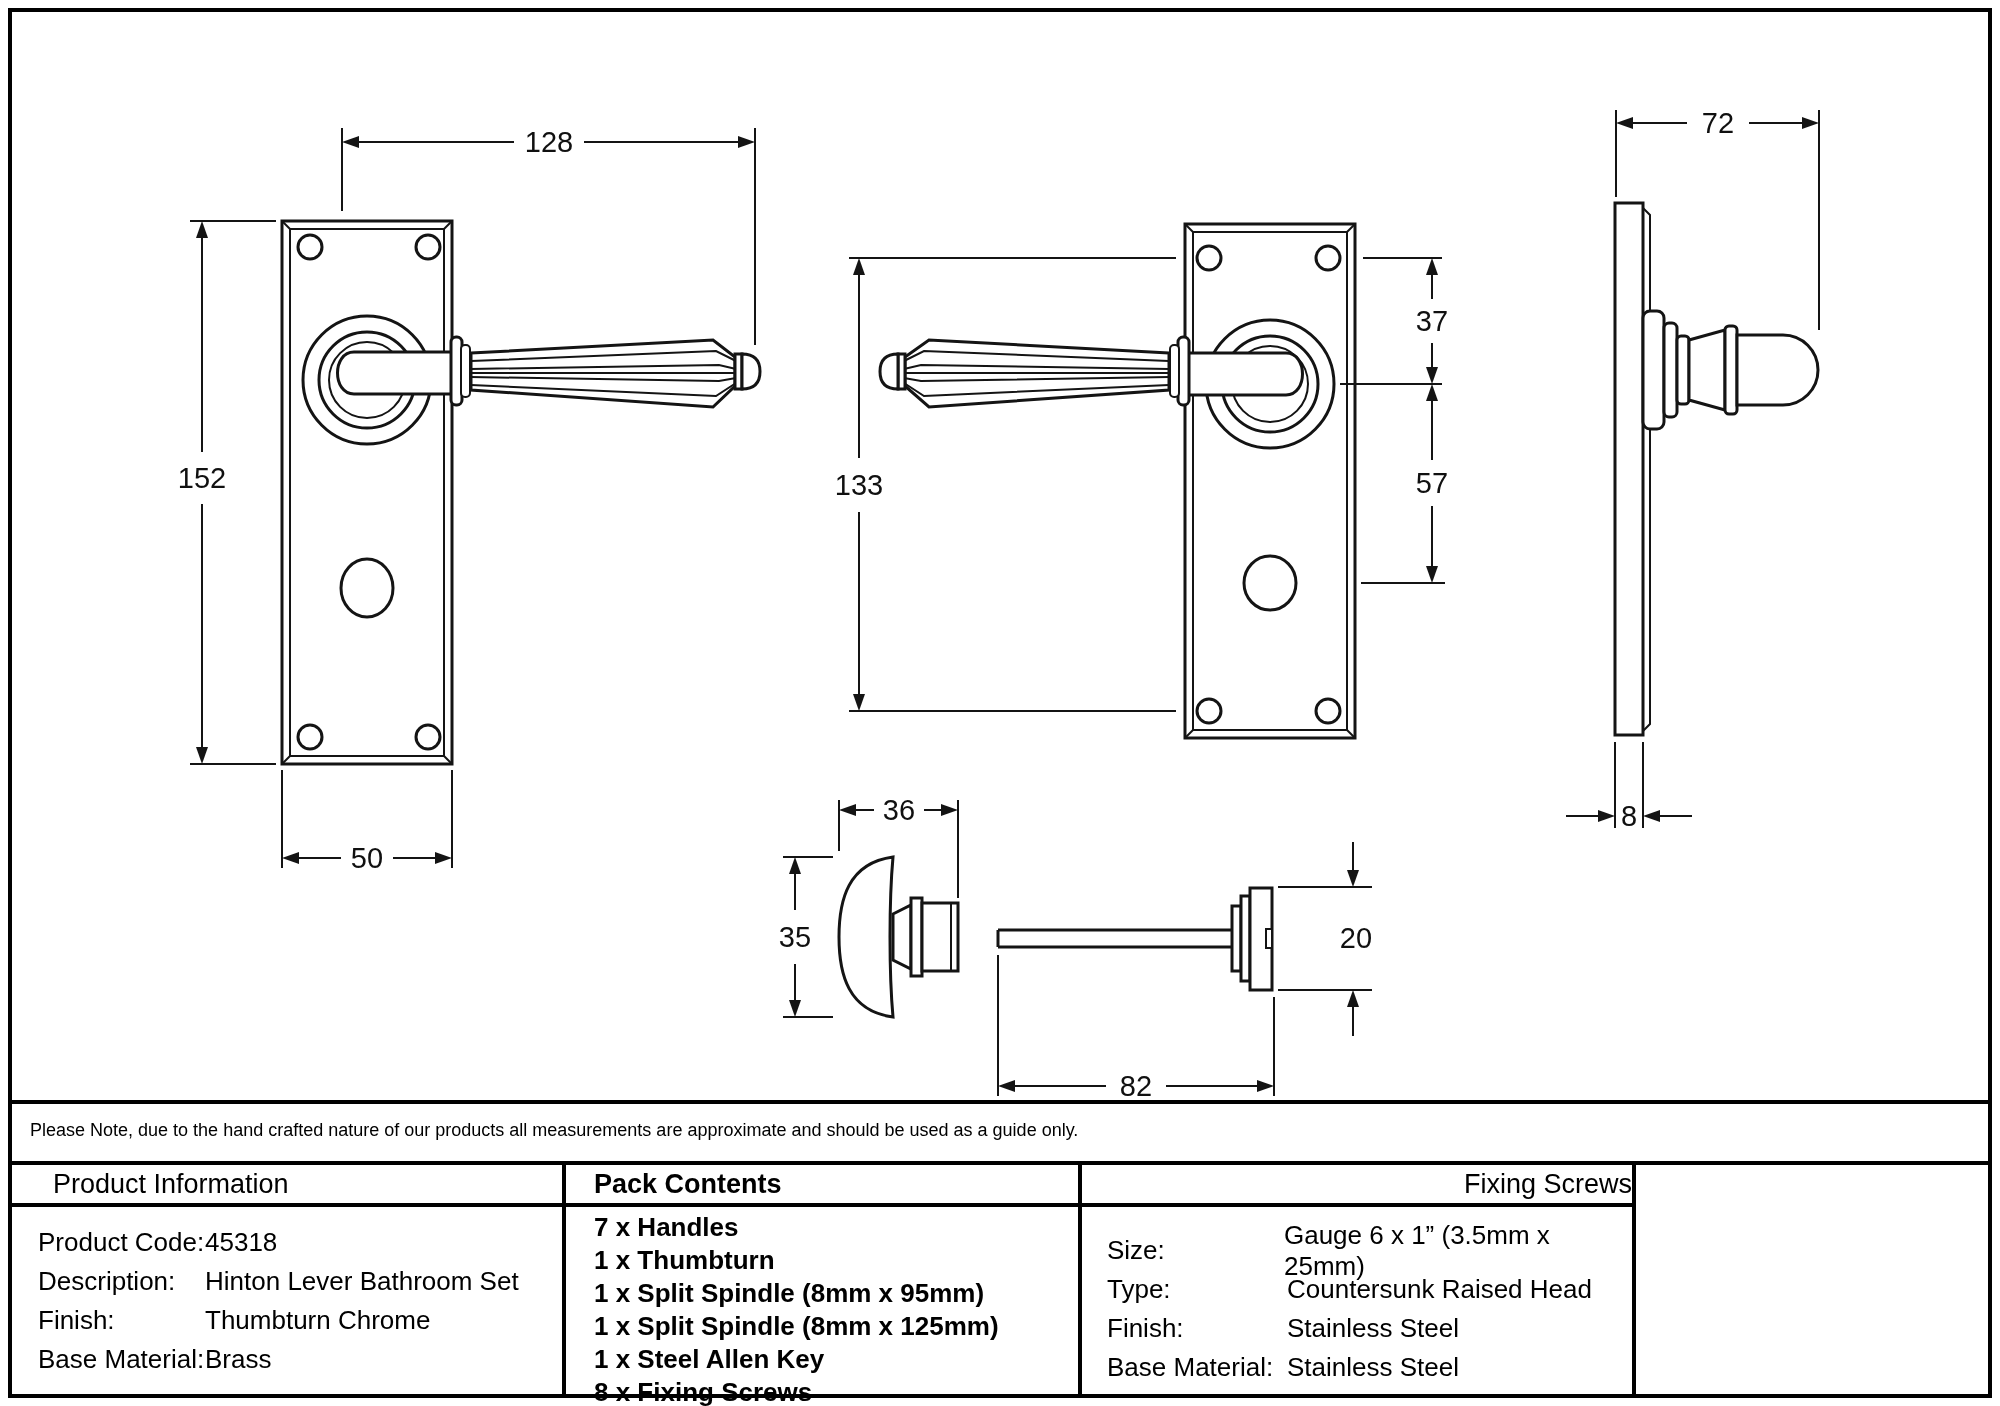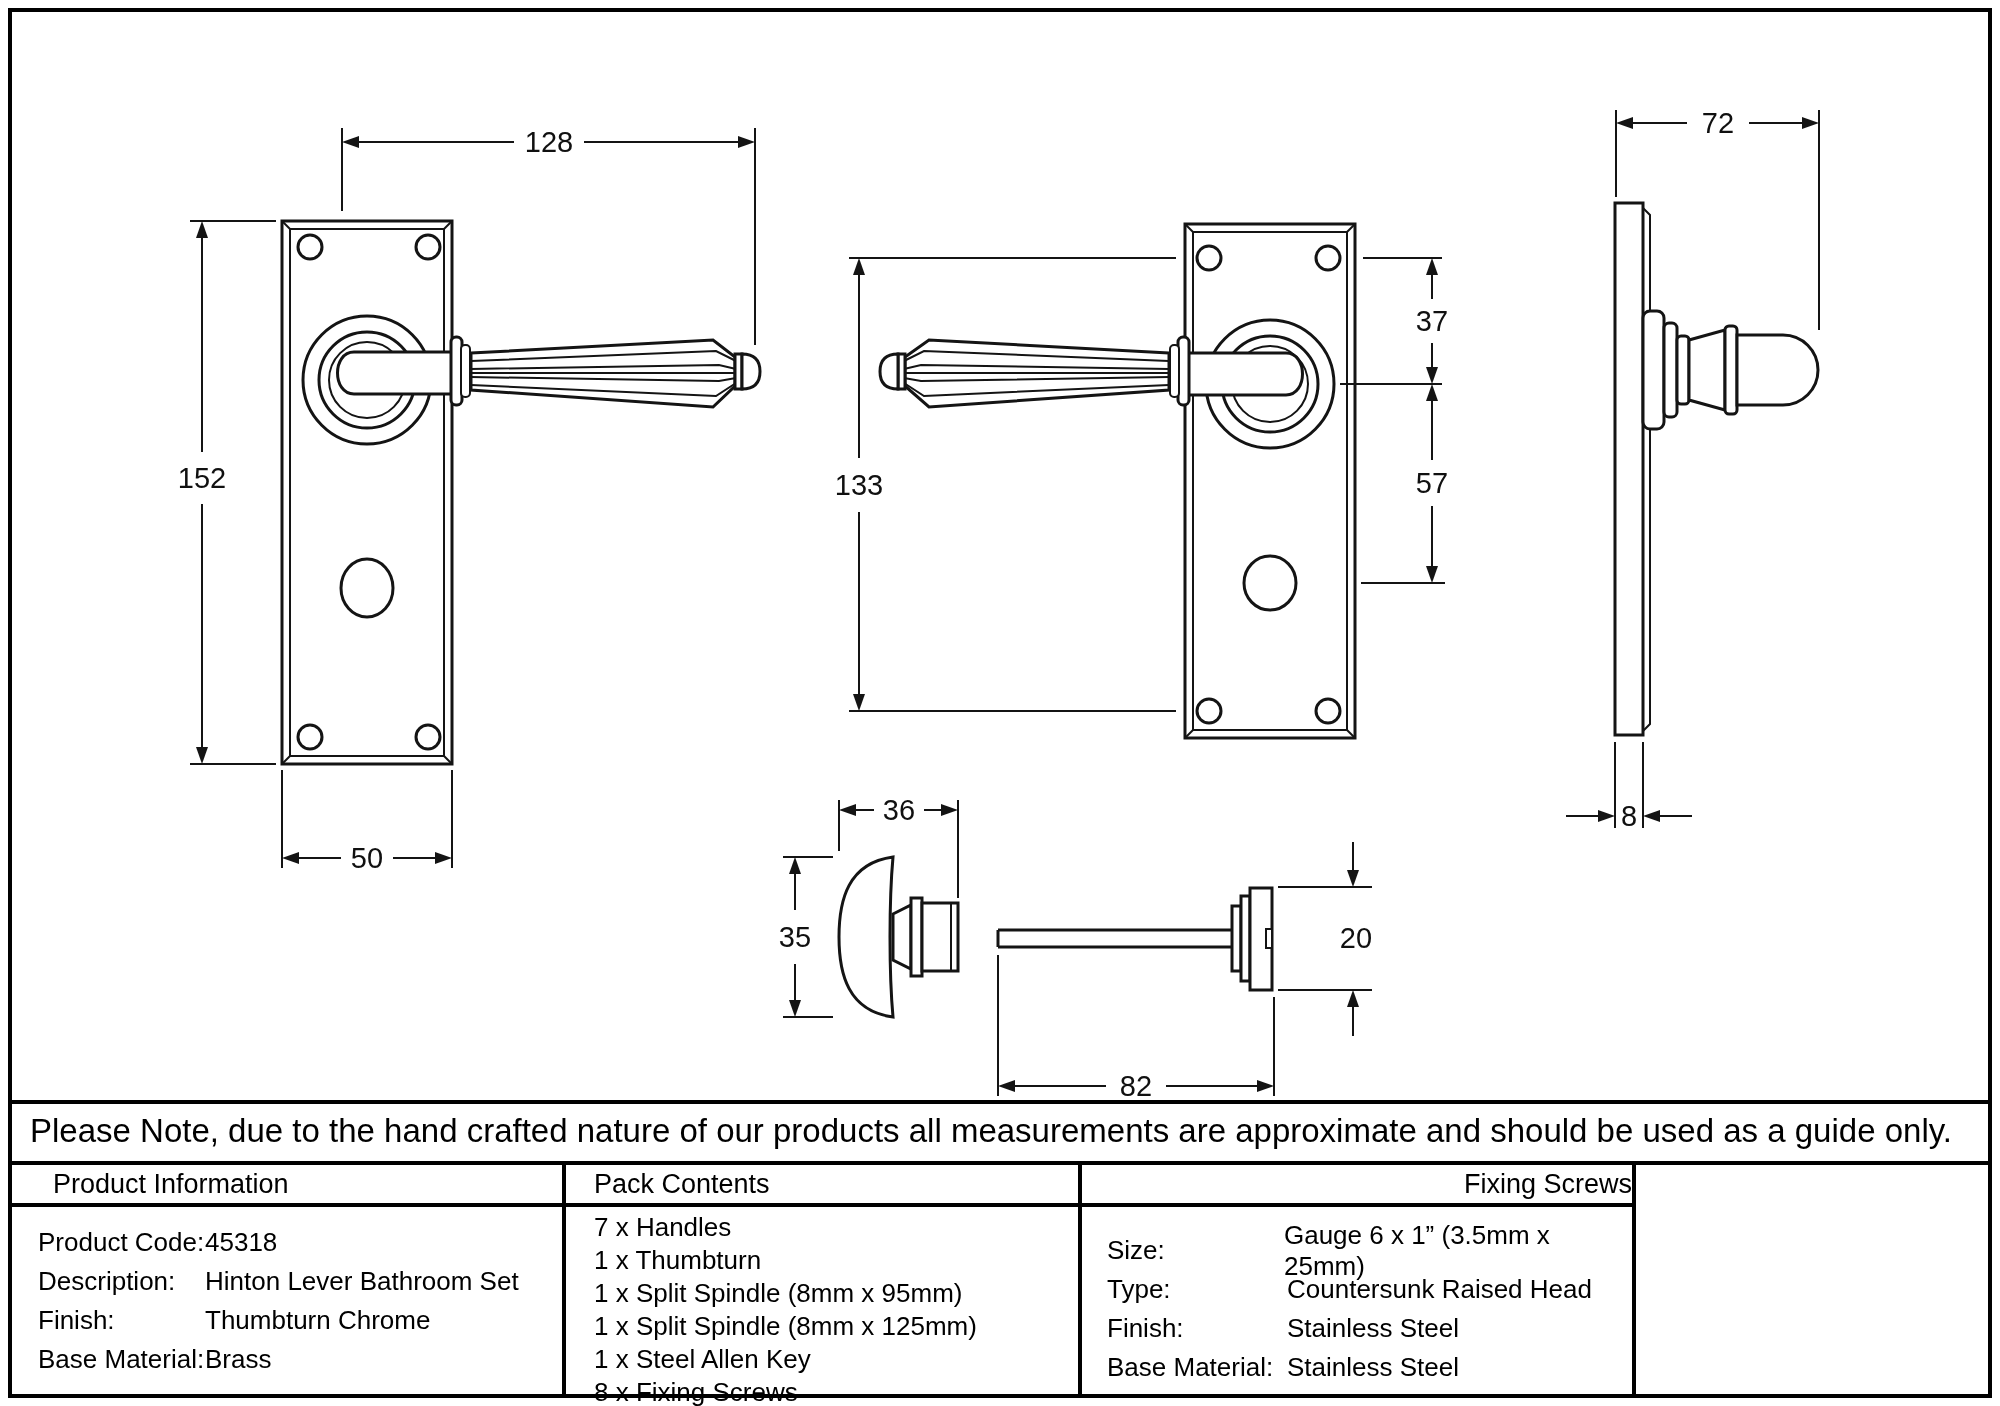--- a/index.html
+++ b/index.html
@@ -6,26 +6,26 @@
   body{width:2000px;height:1406px;position:relative;font-family:"Liberation Sans",sans-serif;color:#000;}
   .sheet{position:absolute;left:8px;top:8px;width:1976px;height:1382px;border:4px solid #000;background:#fff;}
   .drawing-area{position:absolute;left:0;top:0;width:2000px;height:1088px;overflow:hidden;}
   .drawing-area svg{display:block;}
   svg .ln{stroke:#141414;fill:none;}
   svg .w3{stroke-width:3;}
   svg .w2{stroke-width:2;}
   svg .fw{fill:#fff;}
   svg .ar{fill:#141414;stroke:none;}
   svg text.dim{font-family:"Liberation Sans",sans-serif;font-size:29px;fill:#101010;stroke:none;text-anchor:middle;}
-  .note-row{position:absolute;left:0;top:1088px;width:1976px;height:57px;border-top:4px solid #000;display:flex;align-items:center;padding-left:18px;box-sizing:border-box;font-size:33px;}
+  .note-row{position:absolute;left:0;top:1088px;width:1976px;height:57px;border-top:4px solid #000;display:flex;align-items:center;padding-left:18px;box-sizing:border-box;font-size:18px;}
   .info-table{position:absolute;left:0;top:1149px;width:1976px;height:233px;border-top:4px solid #000;display:flex;box-sizing:border-box;}
   .col{box-sizing:border-box;height:100%;}
   .col-sep{border-right:4px solid #000;}
   .col1{width:554px;}
-  .col2{width:516px;}
+  .col2{width:516px;font-weight:bold;}
   .col3{width:554px;}
   .col4{flex:1;display:flex;align-items:center;justify-content:center;}
   .cell-header{height:42px;border-bottom:4px solid #000;display:flex;align-items:center;font-size:27px;box-sizing:border-box;}
   .col1 .cell-header{padding-left:41px;}
   .col2 .cell-header{padding-left:28px;}
   .col3 .cell-header{padding-left:25px;justify-content:flex-end;}
   .cell-body{box-sizing:border-box;font-size:26px;}
   .col1 .cell-body{padding:16px 0 0 26px;}
   .col3 .cell-body{padding:24px 0 0 25px;}
   .kv-row{display:flex;height:39px;align-items:center;}

